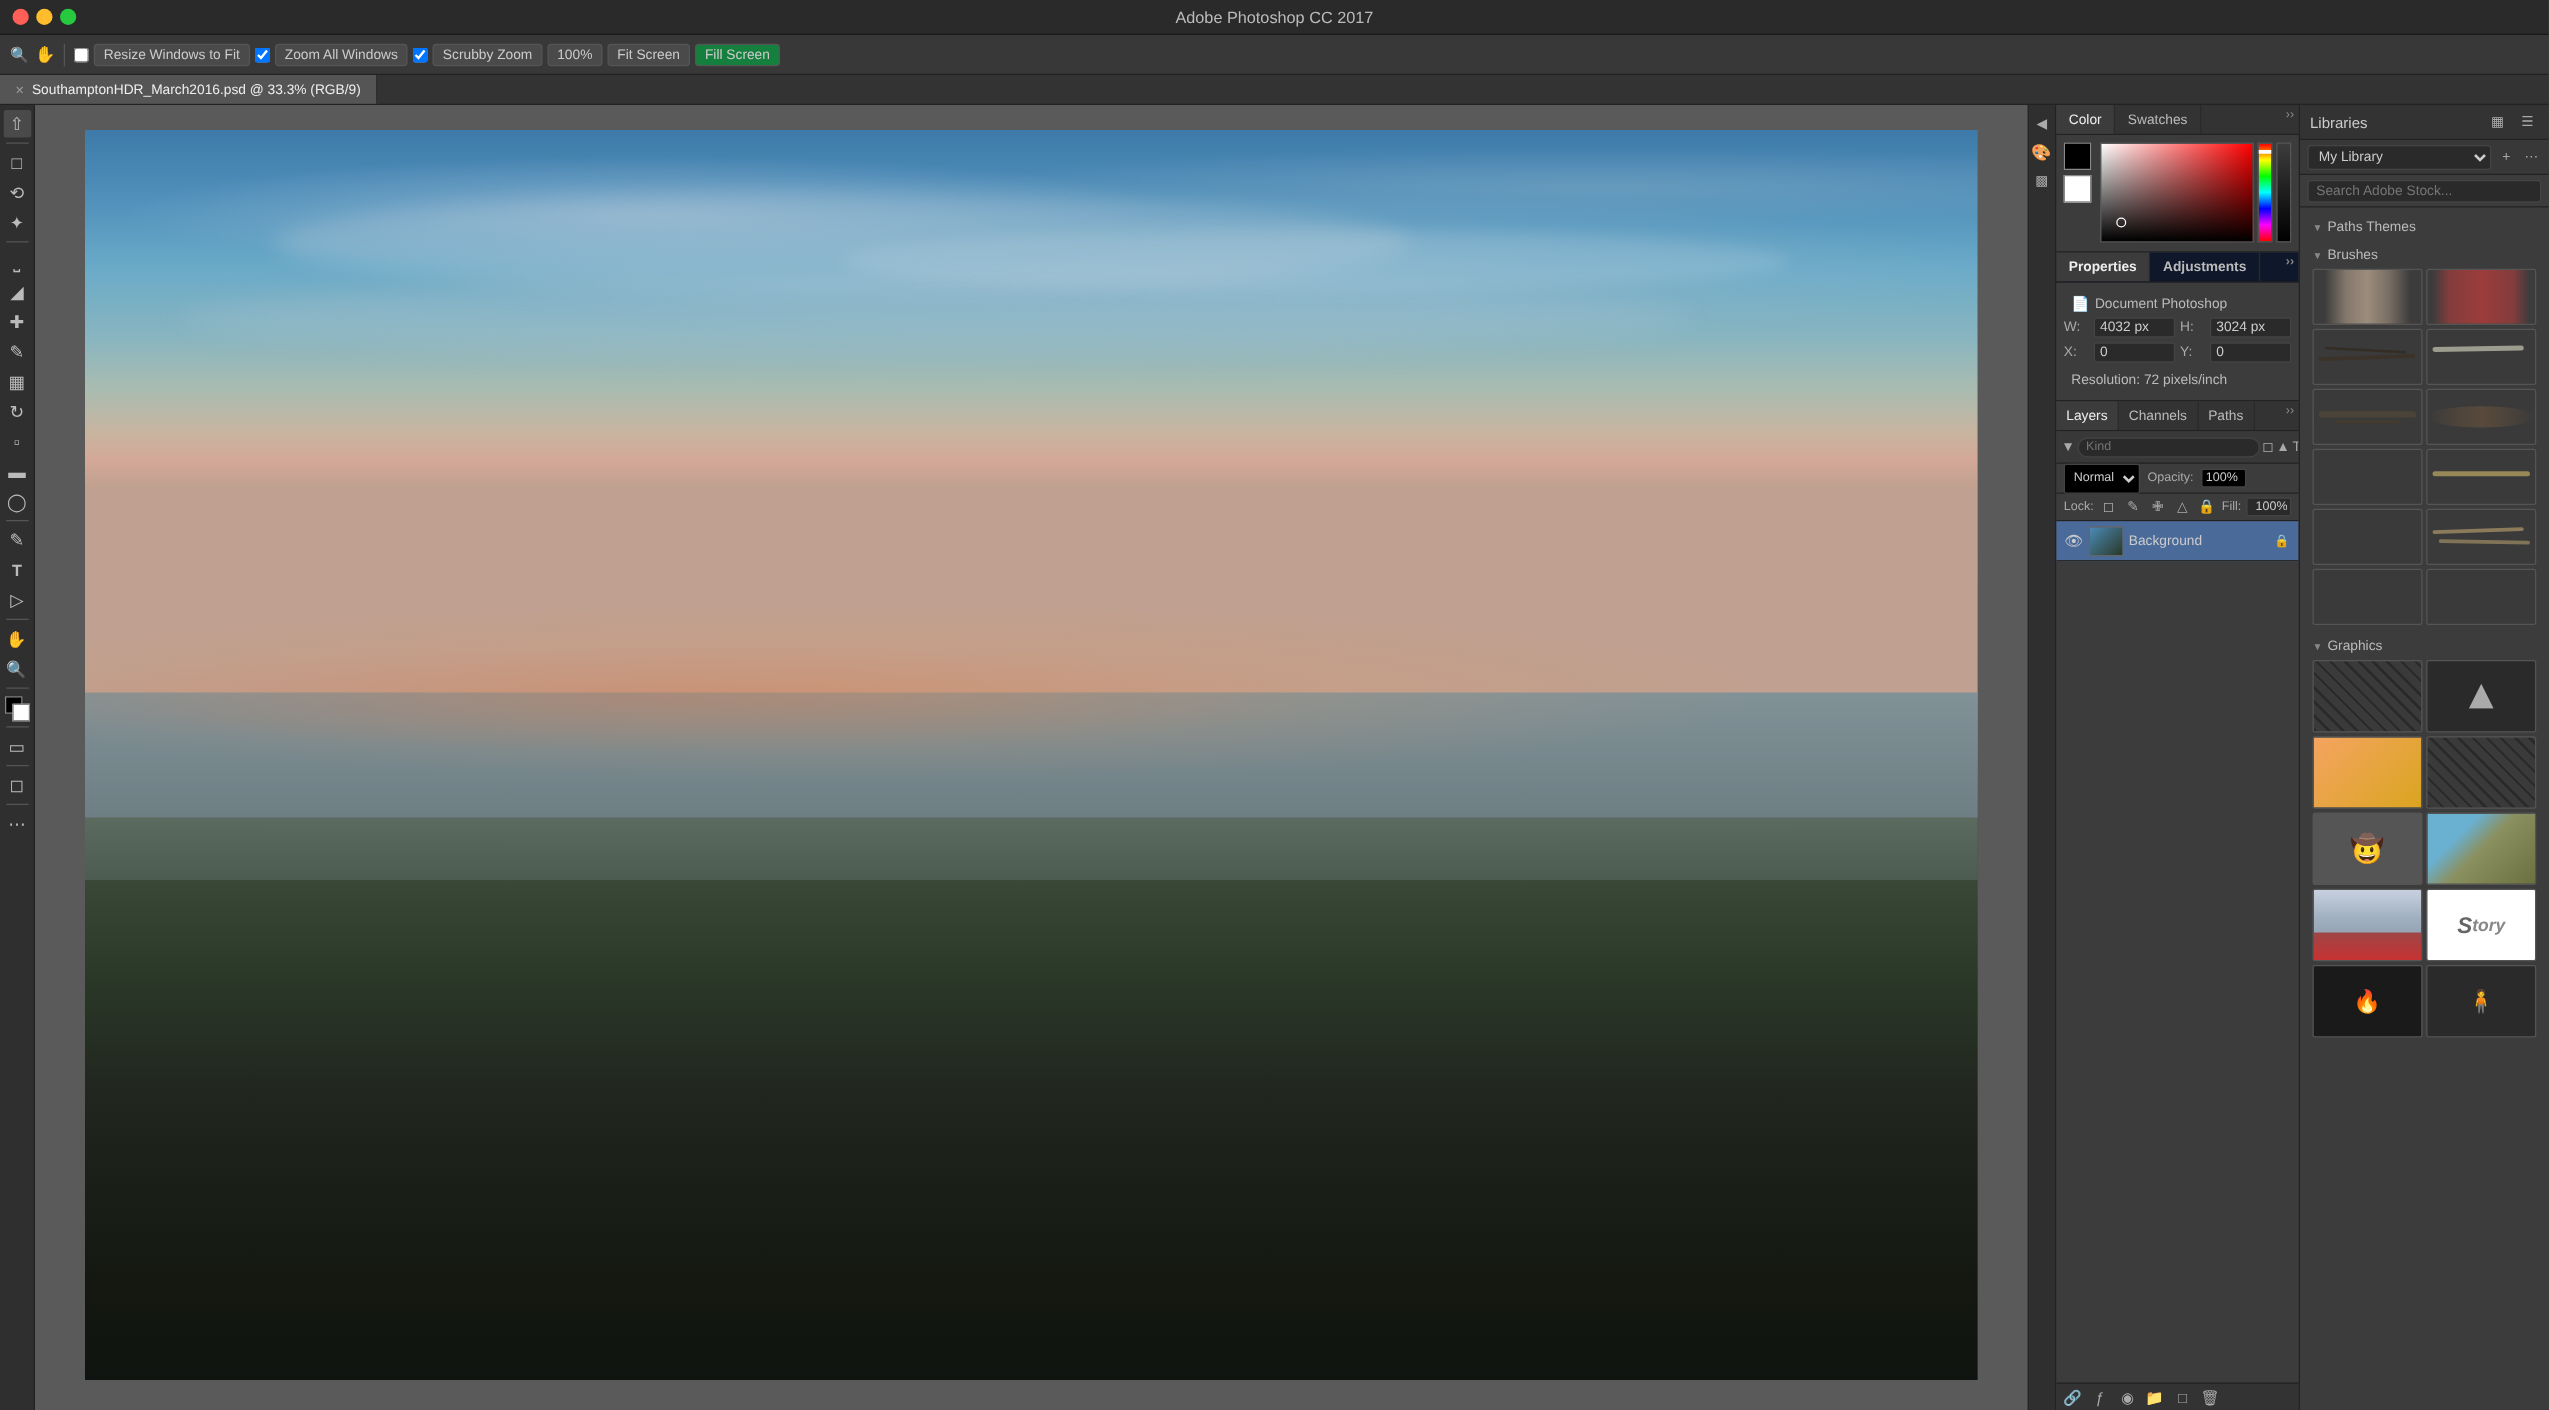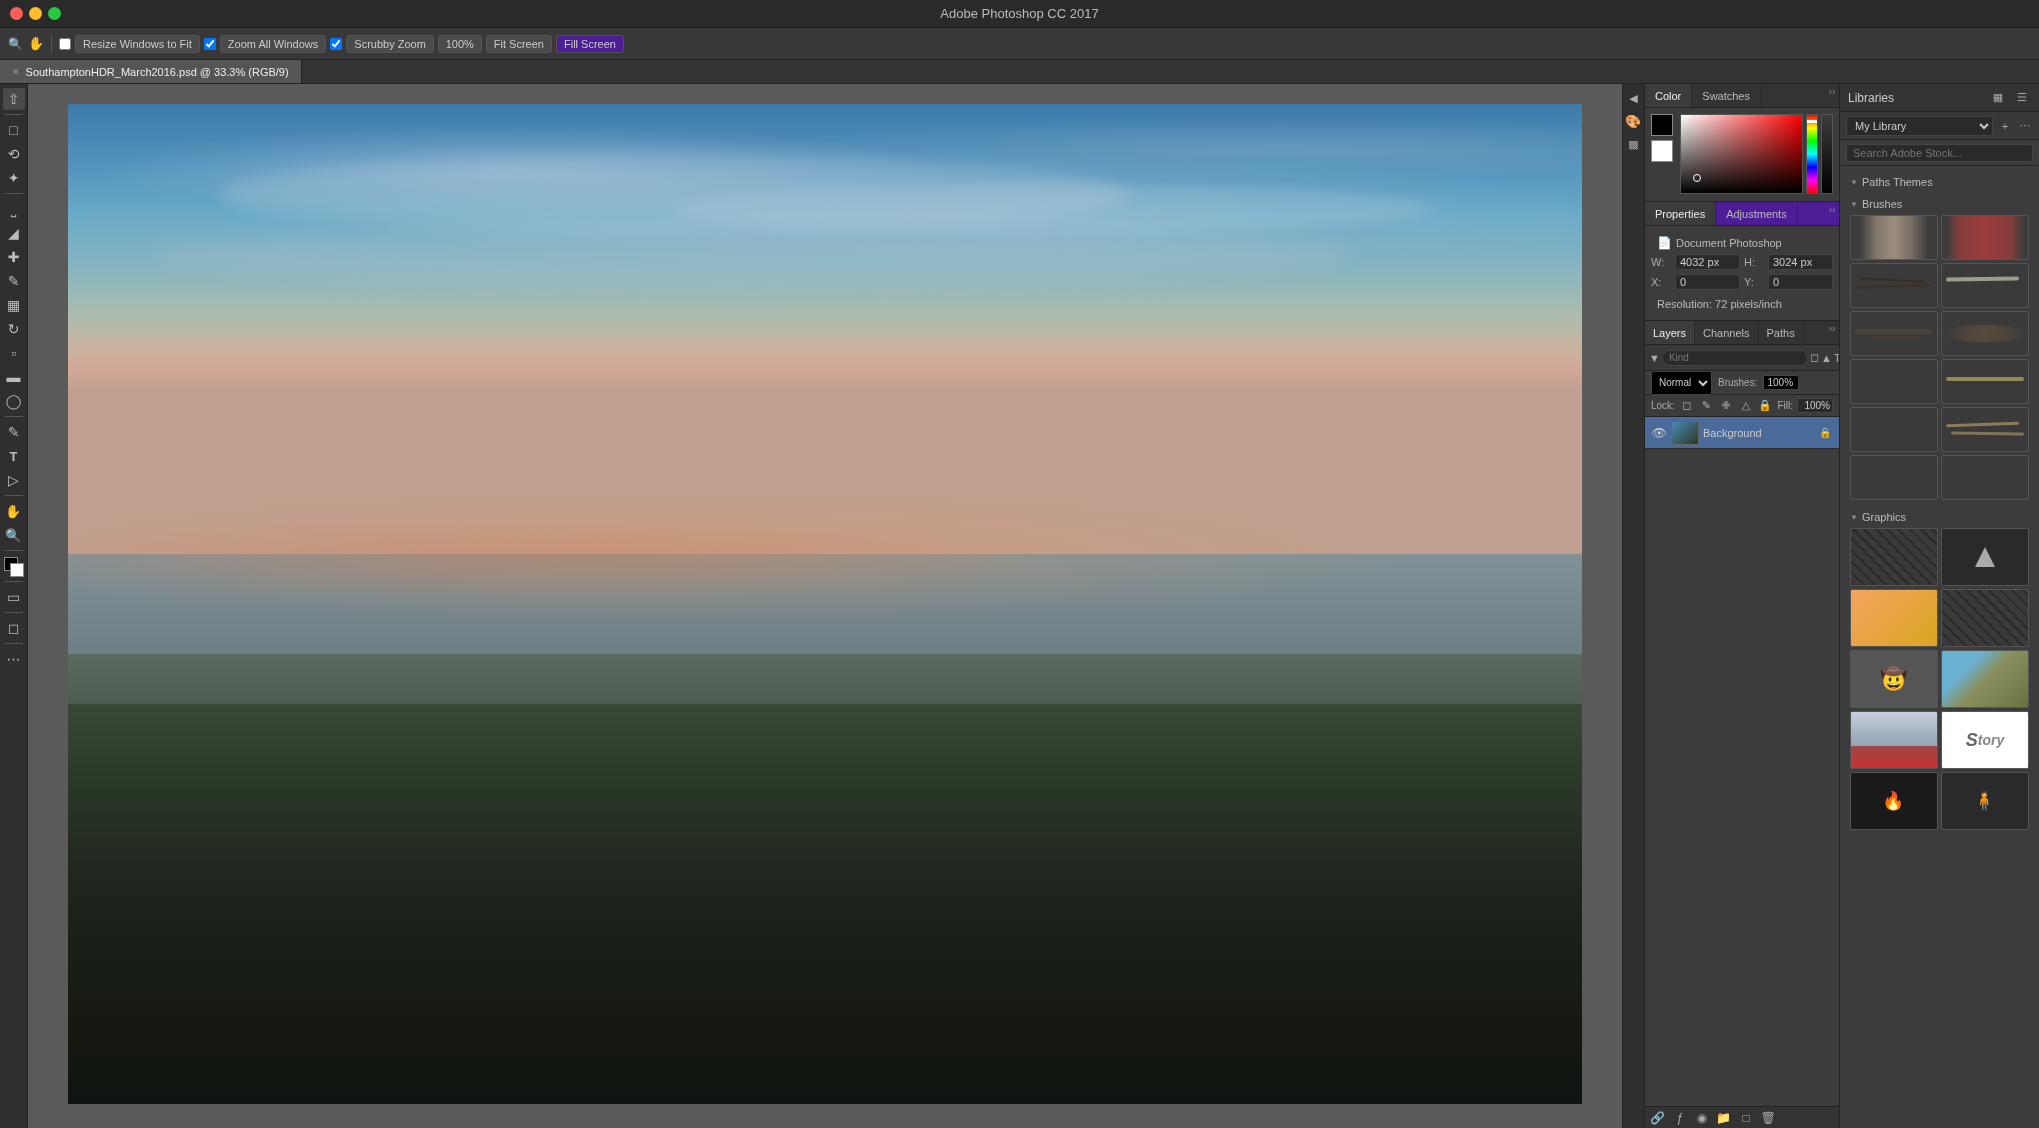--- a/index.html
+++ b/index.html
@@ -54,21 +54,21 @@
     .toolbar-btn {
       padding: 2px 7px;
       background: #4a4a4a;
       border: 1px solid #555;
       border-radius: 3px;
       color: #ccc;
       cursor: pointer;
       font-size: 11px;
       white-space: nowrap;
     }
-    .toolbar-btn.active { background: #4c1d95; }
+    .toolbar-btn.active { background: #15803d; }
     .toolbar-sep { width: 1px; height: 18px; background: #555; margin: 0 3px; }
     .toolbar-zoom {
       width: 44px; padding: 2px 4px;
       background: #4a4a4a; border: 1px solid #555;
       border-radius: 3px; color: #ccc; text-align: center; font-size: 11px;
     }
     .search-icon-sm {
       width: 16px; height: 16px;
       display: inline-flex; align-items: center; justify-content: center;
       color: #aaa; font-size: 12px;
@@ -300,23 +300,24 @@
       cursor: pointer;
     }
 
     
     #props-panel {
       border-bottom: 1px solid #222;
     }
     .props-header {
       display: flex;
       height: 24px;
-      background: #4c1d95;
+      background: #0f172a;
       border-bottom: 1px solid #222;
       align-items: flex-start;
+      font-weight: bold;
     }
     .props-tab {
       padding: 0 10px;
       display: flex; align-items: center;
       font-size: 11px; color: #bbb;
       cursor: pointer; height: 100%;
       border-right: 1px solid #2a2a2a;
     }
     .props-tab.active { background: #3c3c3c; color: #eee; }
     .props-content { padding: 6px; }
@@ -740,21 +741,21 @@
         <div class="layers-tool-btn">◻</div>
         <div class="layers-tool-btn">▲</div>
         <div class="layers-tool-btn">T</div>
 
       </div>
 
       <div class="layers-options">
         <select class="layers-options select">
           <option>Normal</option>
         </select>
-        <span class="opacity-label">Brushes:</span>
+        <span class="opacity-label">Opacity:</span>
         <input type="text" class="layers-options-input" value="100%" style="width: 36px;">
       </div>
 
       <div class="layers-lock-row">
         <span>Lock:</span>
         <div class="lock-icon-btn">◻</div>
         <div class="lock-icon-btn">✎</div>
         <div class="lock-icon-btn">✙</div>
         <div class="lock-icon-btn">△</div>
         <div class="lock-icon-btn">🔒</div>

